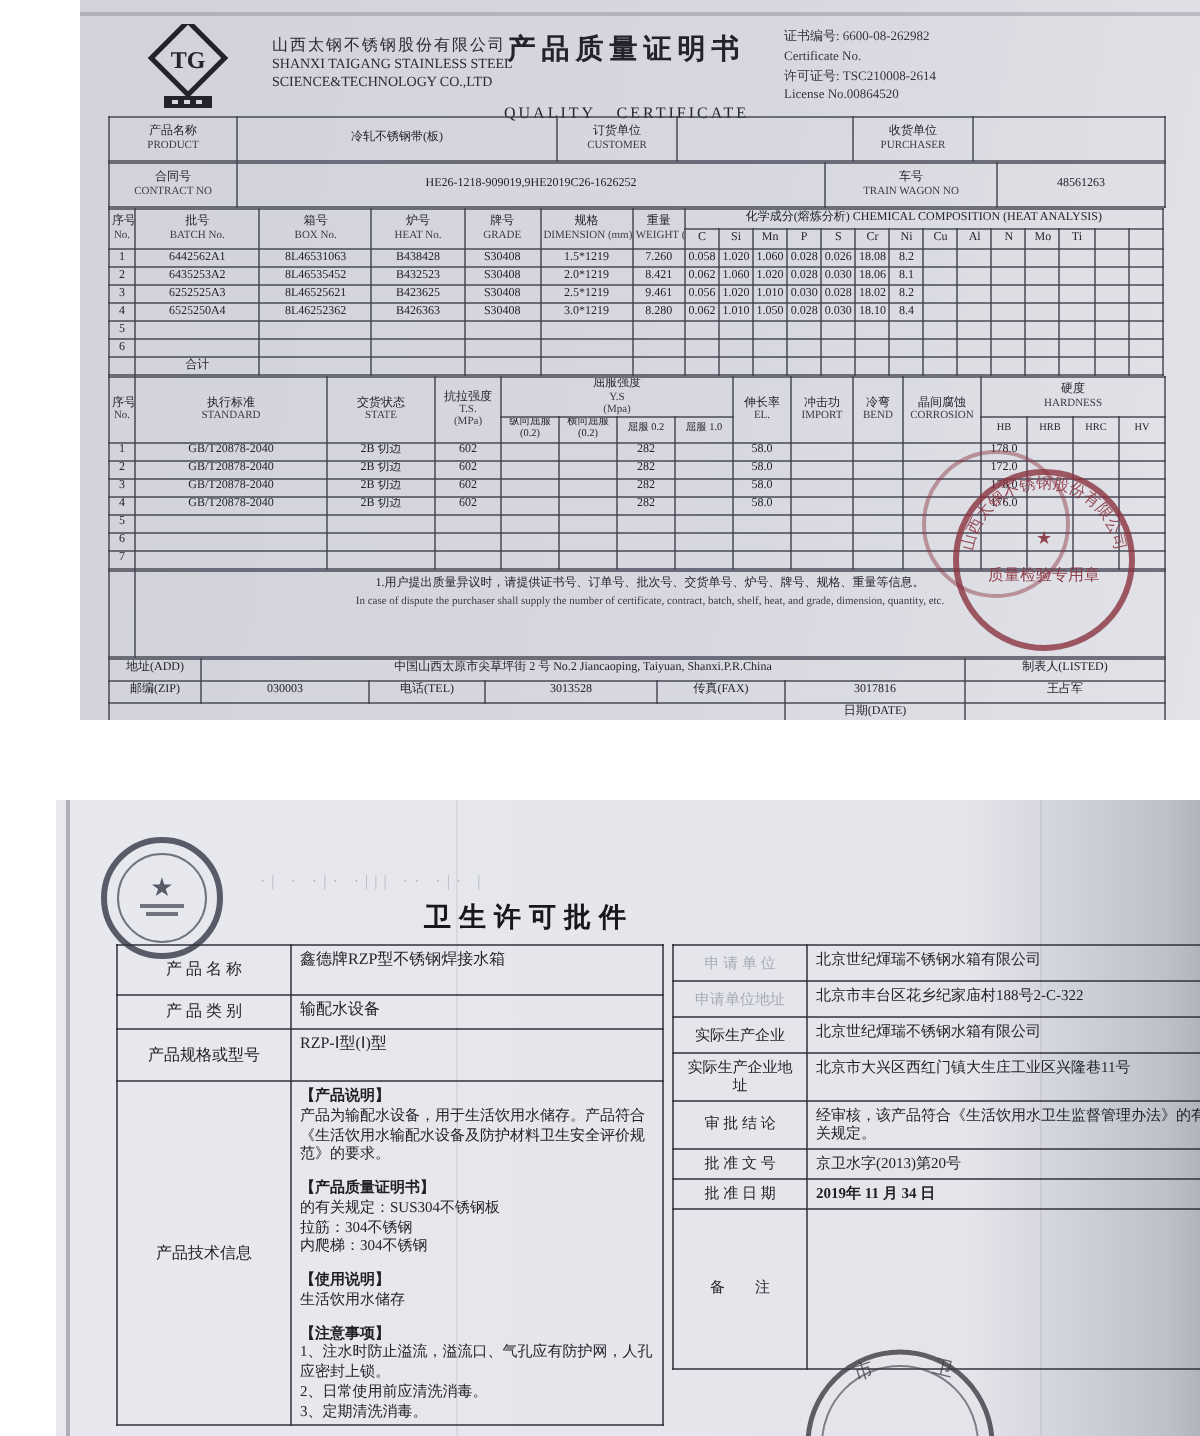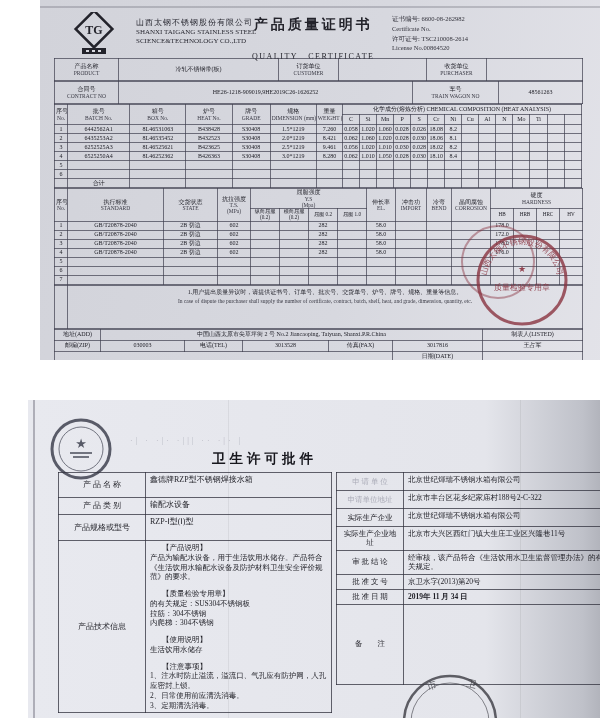--- a/index.html
+++ b/index.html
@@ -49,21 +49,21 @@
   table.p{border-collapse:collapse;table-layout:fixed;position:absolute;padding-left:14px;}
   table.p td{border:1px solid rgba(48,48,60,.75);vertical-align:top;padding:2px 4px;
         font-size:8px;line-height:1.25;overflow:hidden;}
   .d2-left{left:30px;top:72px;width:274px;}
   .d2-left td.lab{width:78px;text-align:center;vertical-align:middle;font-size:8px;}
   .d2-right{left:308px;top:72px;width:278px;}
   .d2-right td.lab{width:58px;text-align:center;vertical-align:middle;font-size:7.5px;}
   td.lab.faint{color:#a9aab6;}
   .d2-right td.v{font-size:7.5px;}
   .tech{font-size:7.5px;line-height:1.3;}
-  .tech .sec{margin-top:7px;font-weight:normal;margin-left:12px;}
+  .tech .sec{margin-top:7px;font-weight:bold;}
   .tech div:first-child{margin-top:0;}
   .stamp2{position:absolute;left:360px;top:250px;}
   .r1{height:25px}.r2{height:17px}.r3{height:26px}
   .q1{height:18px}.q2{height:18px}.q3{height:18px}.q4{height:20px}.q5{height:19px}
   .q6{height:15px}.q7{height:15px}.q8{height:15px}.q9{height:80px}
 </style>
 </head>
 <body>
 
 <div class="canvas">
@@ -666,21 +666,21 @@
       <tr class="r3">
         <td class="lab">产品规格或型号</td>
         <td>RZP-Ⅰ型(Ⅰ)型</td>
       </tr>
       <tr>
         <td class="lab" style="height:160px">产品技术信息</td>
         <td>
           <div class="tech">
                 <div class="sec">【产品说明】</div>
                 <div>产品为输配水设备，用于生活饮用水储存。产品符合《生活饮用水输配水设备及防护材料卫生安全评价规范》的要求。</div>
-                <div class="sec">【质量检验专用章】</div>
+                <div class="sec">【产品质量证明书】</div>
                 <div>的有关规定：SUS304不锈钢板</div>
                 <div>拉筋：304不锈钢</div>
                 <div>内爬梯：304不锈钢</div>
                 <div class="sec">【使用说明】</div>
                 <div>生活饮用水储存</div>
                 <div class="sec">【注意事项】</div>
                 <div>1、注水时防止溢流，溢流口、气孔应有防护网，人孔应密封上锁。</div>
                 <div>2、日常使用前应清洗消毒。</div>
                 <div>3、定期清洗消毒。</div>
               </div>

